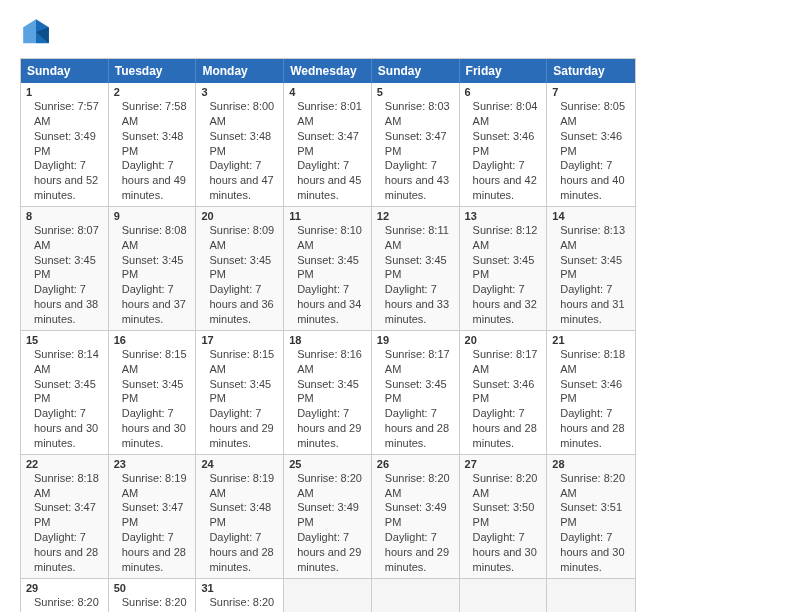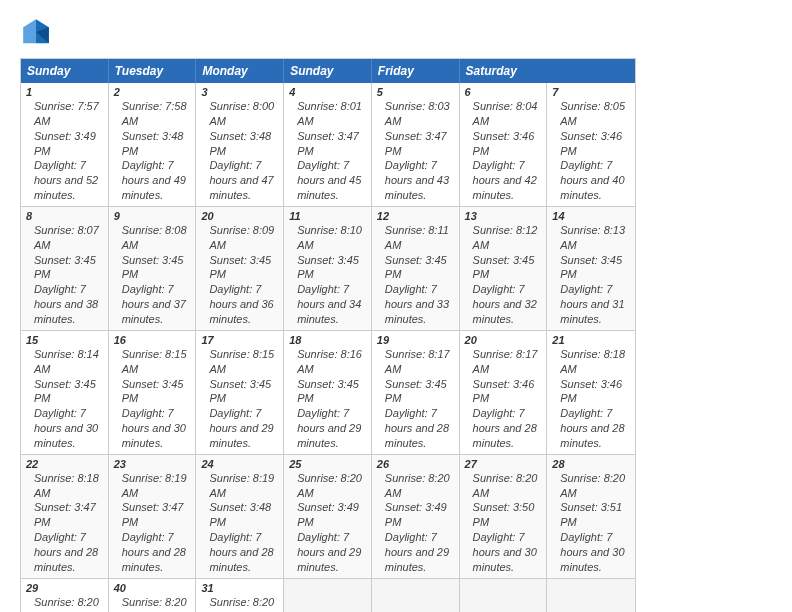--- a/index.html
+++ b/index.html
@@ -9,21 +9,20 @@
       width: 792px;
       height: 612px;
       overflow: hidden;
     }
     .page {
       width: 656px;
       height: 612px;
       padding: 16px 20px 12px 20px;
       display: flex;
       flex-direction: column;
-      font-style: italic;
     }
     .header {
       display: flex;
       justify-content: space-between;
       align-items: flex-start;
       margin-bottom: 10px;
     }
     .logo {
       display: flex;
       align-items: center;
@@ -129,20 +128,21 @@
       <div class="main-title"></div>
       <div class="subtitle"></div>
     </div>
   </div>
 
   <div class="calendar">
     <div class="cal-header-row" id="cal-header">
         <div class="cal-header-cell">Sunday</div>
         <div class="cal-header-cell">Tuesday</div>
         <div class="cal-header-cell">Monday</div>
+        <div class="cal-header-cell">Wednesday</div>
         <div class="cal-header-cell">Sunday</div>
         <div class="cal-header-cell">Friday</div>
         <div class="cal-header-cell">Saturday</div>
       </div>
     <div class="cal-body" id="cal-body">
         <div class="cal-week">
           <div class="cal-cell">
             <span class="day-num">1</span>
         <div class="cell-text">
           Sunrise: 7:57 AM<br>Sunset: 3:49 PM<br>Daylight: 7 hours and 52 minutes.
@@ -318,21 +318,21 @@
           </div>
         </div>
         <div class="cal-week">
           <div class="cal-cell">
             <span class="day-num">29</span>
         <div class="cell-text">
           Sunrise: 8:20 AM<br>Sunset: 3:52 PM<br>Daylight: 7 hours and 31 minutes.
         </div>
           </div>
           <div class="cal-cell">
-            <span class="day-num">40</span>
+            <span class="day-num">50</span>
         <div class="cell-text">
           Sunrise: 8:20 AM<br>Sunset: 3:53 PM<br>Daylight: 7 hours and 32 minutes.
         </div>
           </div>
           <div class="cal-cell">
             <span class="day-num">31</span>
         <div class="cell-text">
           Sunrise: 8:20 AM<br>Sunset: 3:54 PM<br>Daylight: 7 hours and 33 minutes.
         </div>
           </div>

